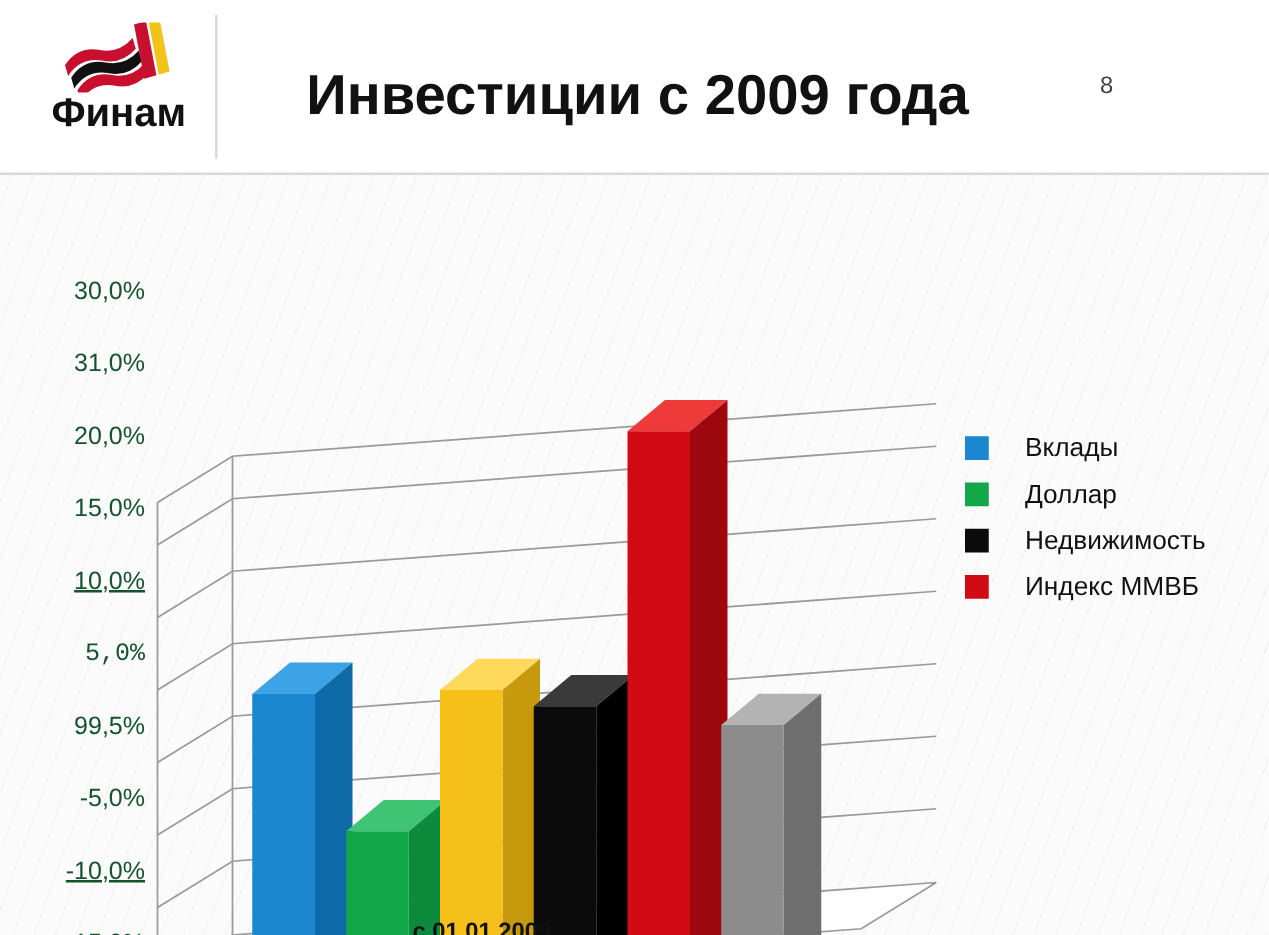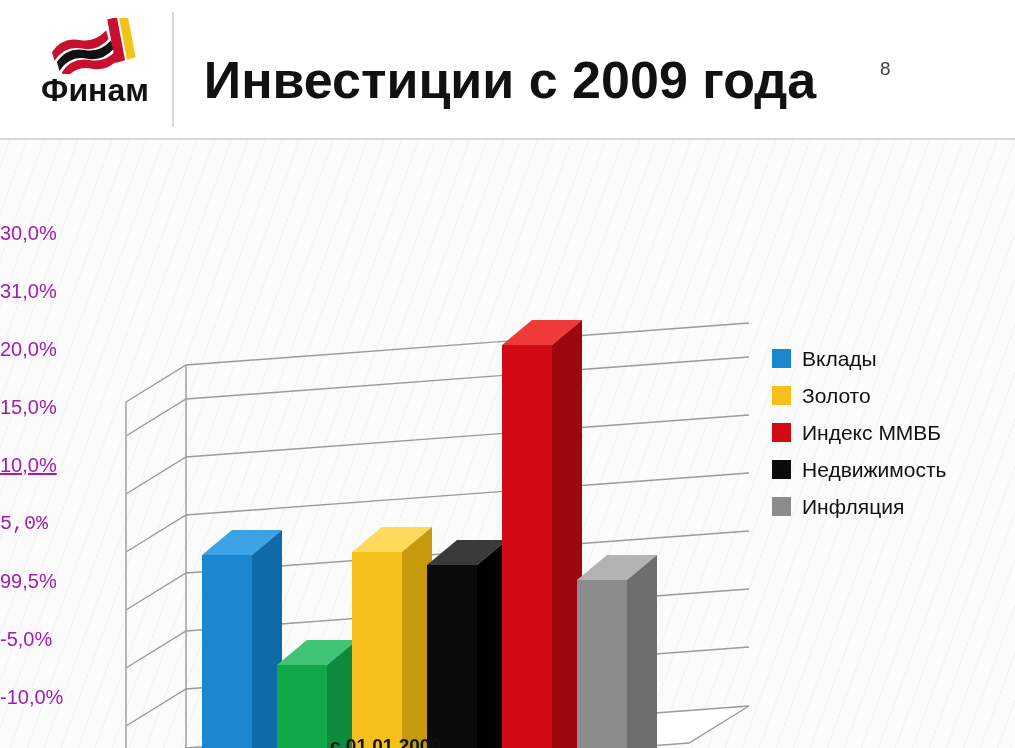--- a/index.html
+++ b/index.html
@@ -62,21 +62,21 @@
     font-size: 32px;
     font-weight: bold;
     color: #111111;
     letter-spacing: 0px;
   }
   #slide-title {
     position: absolute;
     left: 190px; top: 50px;
     width: 640px;
     text-align: center;
-    font-size: 52px;
+    font-size: 45px;
     font-weight: bold;
     color: #111111;
   }
   #slide-number {
     position: absolute;
     left: 880px; top: 58px;
     width: 100px;
     text-align: left;
     font-size: 19px;
     color: #444444;
@@ -106,44 +106,45 @@
   #plot-backdrop {
     position: absolute;
     left: 0; top: 0;
     width: 1015px;
     height: 608px;
   }
 
   
   .ytick {
     position: absolute;
-    right: 16px;
+    right: 0;
     width: 100px;
-    text-align: left;
+    text-align: right;
     font-size: 20px;
-    color: #a21caf;
+    color: #14532d;
     white-space: nowrap;
   }
   #ytick-col {
     position: absolute;
     left: 8px; top: 0;
     width: 108px;
     height: 608px;
   }
 
   
   #legend {
     position: absolute;
     left: 772px; top: 200px;
     width: 230px;
   }
   .legend-row {
     display: flex;
     align-items: center;
     height: 37px;
+    gap: 18px;
   }
   .legend-swatch {
     width: 19px;
     height: 19px;
     margin-right: 11px;
     flex: 0 0 auto;
   }
   .legend-label {
     font-size: 21px;
     color: #111111;
@@ -270,43 +271,39 @@
 
     <div id="ytick-col">
       <div class="ytick" style="top:82px;">30,0%</div>
       <div class="ytick" style="top:140px;">31,0%</div>
       <div class="ytick" style="top:198px;">20,0%</div>
       <div class="ytick" style="top:256px;">15,0%</div>
       <div class="ytick" style="top:314px;text-decoration:underline;">10,0%</div>
       <div class="ytick" style="top:372px;font-family:Liberation Mono, monospace;">5,0%</div>
       <div class="ytick" style="top:430px;">99,5%</div>
       <div class="ytick" style="top:488px;">-5,0%</div>
-      <div class="ytick" style="top:546px;">-10,0%</div>
+      <div class="ytick" style="top:546px;text-decoration:underline;">-10,0%</div>
       <div class="ytick" style="top:604px;">-15,0%</div>
     </div>
 
     <div id="series-note">с 01.01.2009</div>
 
     <div id="legend">
       <div class="legend-row">
         <span class="legend-swatch" style="background:#1a87d0;"></span>
         <span class="legend-label">Вклады</span>
       </div>
       <div class="legend-row">
-        <span class="legend-swatch" style="background:#f5c01a;"></span>
-        <span class="legend-label">Золото</span>
+        <span class="legend-swatch" style="background:#12a84a;"></span>
+        <span class="legend-label">Доллар</span>
+      </div>
+      <div class="legend-row">
+        <span class="legend-swatch" style="background:#0b0b0b;"></span>
+        <span class="legend-label">Недвижимость</span>
       </div>
       <div class="legend-row">
         <span class="legend-swatch" style="background:#d20a14;"></span>
         <span class="legend-label">Индекс ММВБ</span>
       </div>
-      <div class="legend-row">
-        <span class="legend-swatch" style="background:#0b0b0b;"></span>
-        <span class="legend-label">Недвижимость</span>
-      </div>
-      <div class="legend-row">
-        <span class="legend-swatch" style="background:#8c8c8c;"></span>
-        <span class="legend-label">Инфляция</span>
-      </div>
     </div>
 
   </div>
 </div>
 
 </body></html>

